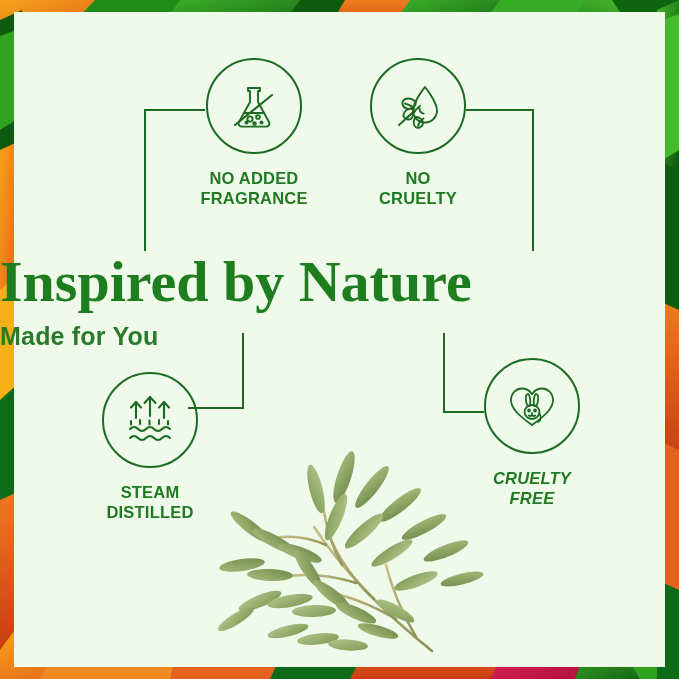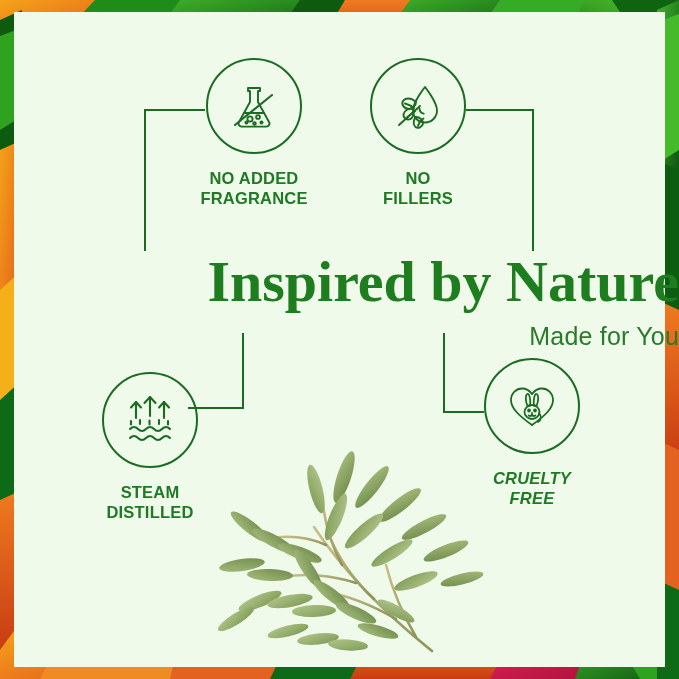--- a/index.html
+++ b/index.html
@@ -42,36 +42,36 @@
     white-space:pre-line;
   }
 
   #badge-fragrance{left:198px;top:58px;width:112px;}
   #badge-fillers{left:362px;top:58px;width:112px;}
   #badge-steam{left:88px;top:372px;width:124px;}
   #badge-cruelty{left:470px;top:358px;width:124px;font-style:italic;}
 
   
   .headline{
-    position:absolute;left:0;top:252px;width:679px;text-align:right;
+    position:absolute;left:0;top:252px;width:679px;text-align:left;
   }
   .headline h1{
     margin:0;
     font-family:"Liberation Serif", serif;
     font-weight:bold;
     font-size:58px;
     line-height:1.04;
     color:#1e7d1e;
     letter-spacing:0px;
   }
   .subhead{
     margin-top:10px;
     font-size:25px;
     color:#2a7a2c;
-    font-weight:normal;
+    font-weight:bold;
     letter-spacing:.2px;
   }
 
   
   .branch{position:absolute;left:196px;top:405px;width:300px;height:262px;}
 </style>
 </head>
 <body>
 
 <div id="stage">
@@ -192,21 +192,21 @@
           <path d="M29 27 c-5 -5 -11 -4 -13 -1 c-2 3 1 8 6 8 c4 0 7 -4 7 -7 z"></path>
           <path d="M18 28.5 c4 1 7 3 9 5"></path>
           <path d="M26 34 c-5 -1 -9 2 -9.5 5.5 c-.5 3.5 3.5 6 7 4.5 c3 -1.2 3.5 -6 2.5 -10 z"></path>
           <path d="M20 42.5 c3 -3 6 -5 8 -6"></path>
           <path d="M29 42 c-3 3 -3 8 -.5 10 c2.5 2 7 0 7.5 -3.5 c.4 -3 -3 -6.5 -7 -6.5 z"></path>
           <path d="M31 51 c1 -3.5 3 -6 5.5 -7.5"></path>
         </svg>
       </span>
     </div>
     <div class="badge-label">NO
-FILLERS</div>
+CRUELTY</div>
   </div>
 
   <div class="badge" id="badge-steam">
     <div class="circle">
       <span>
         <svg width="64" height="64" viewBox="0 0 64 64" fill="none" stroke="#1c6b23" stroke-width="2.1" stroke-linecap="round" stroke-linejoin="round">
           <path d="M32 9 V28 M32 9 L26.5 15 M32 9 L37.5 15"></path>
           <path d="M18 14 V30 M18 14 L13 19.5 M18 14 L23 19.5"></path>
           <path d="M46 14 V30 M46 14 L41 19.5 M46 14 L51 19.5"></path>
           <path d="M13 33 v3.5 M22 32 v4 M31.5 32.5 v4 M41 32 v4 M50 33 v3.5"></path>

